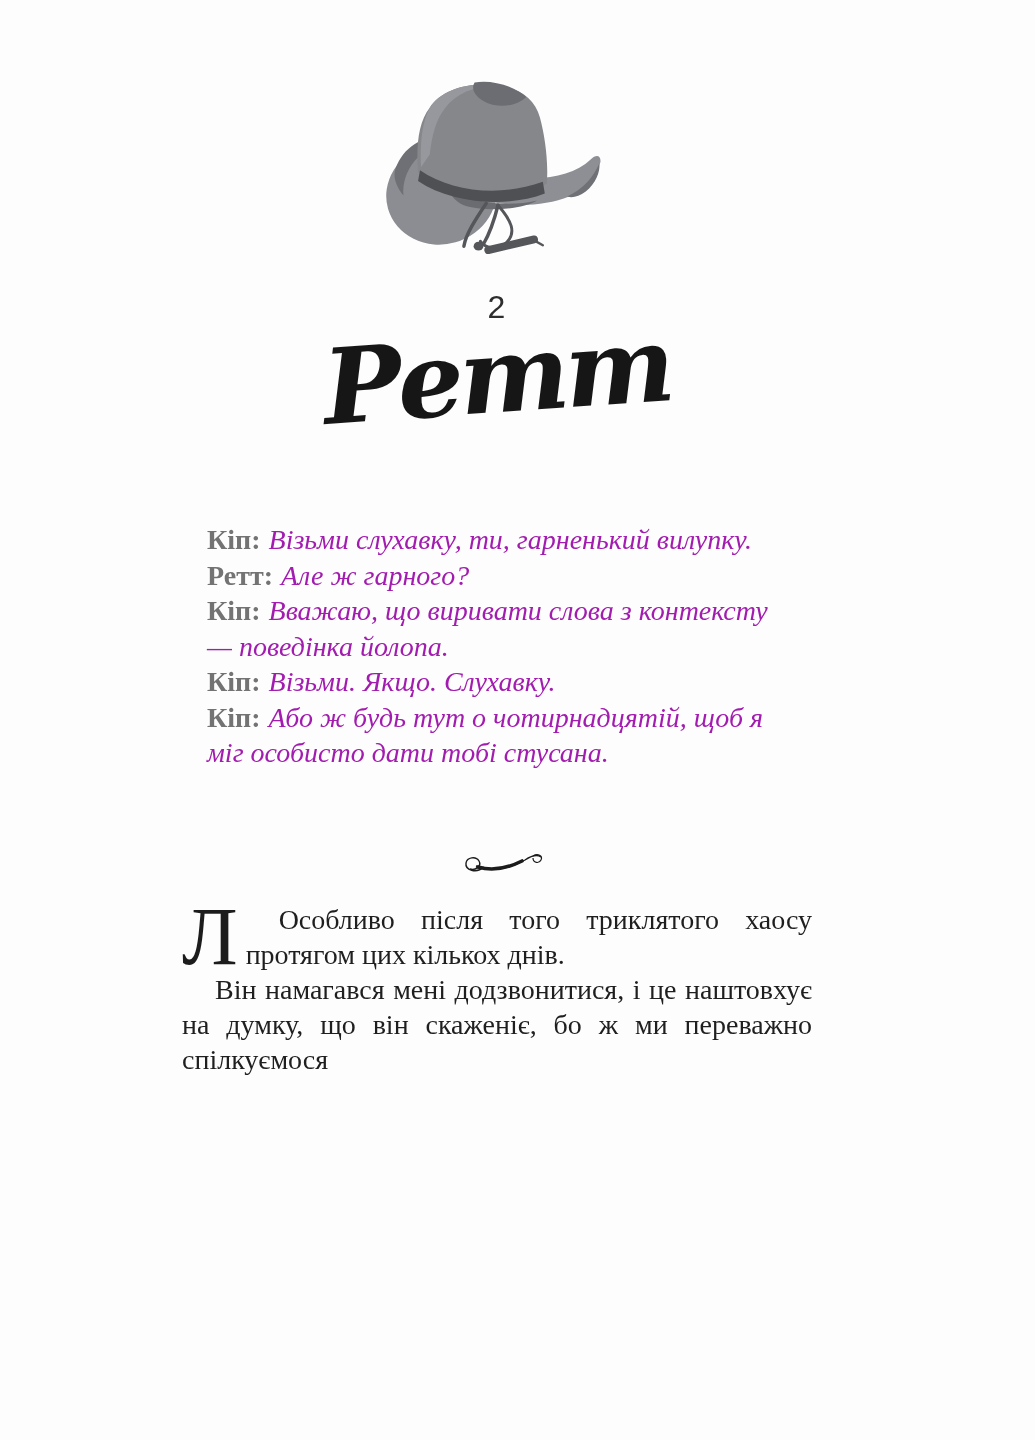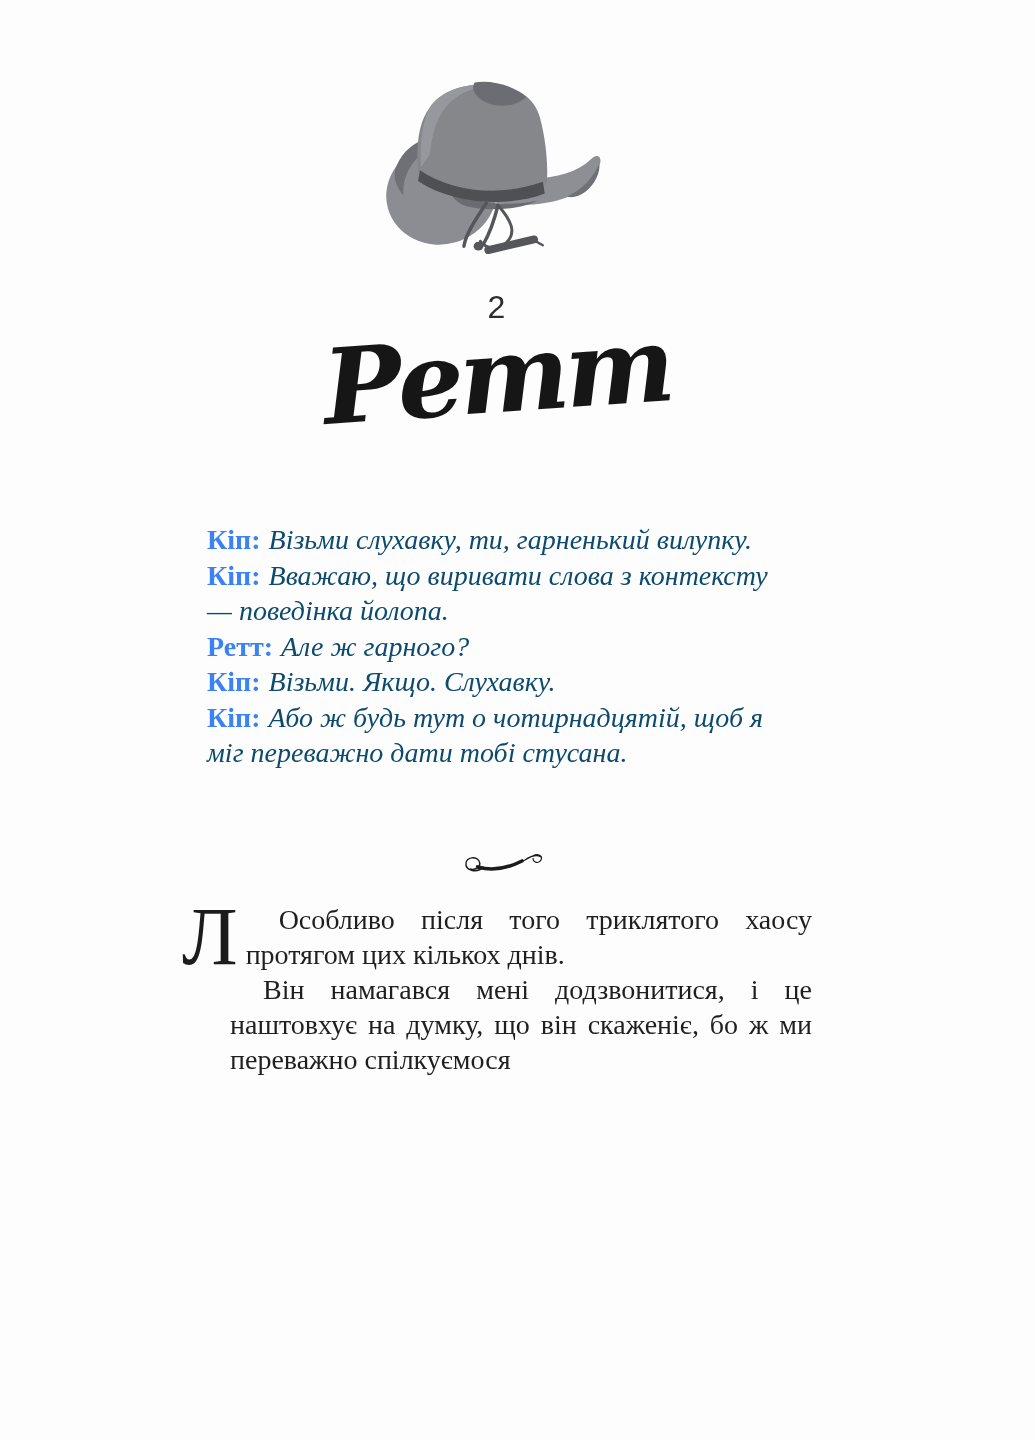--- a/index.html
+++ b/index.html
@@ -32,33 +32,33 @@
     letter-spacing:-0.04em;
     color:#161616;
     transform:rotate(-4deg);
   }
 
   .dialogue{
     position:absolute;left:207px;top:522px;width:586px;
     font-size:28px;line-height:35.5px;
   }
   .dialogue p{margin:0;}
-  .spk{font-weight:700;font-style:normal;margin-right:8px;color:#3b82f6;}
-  .utt{color:#0c4a6e;}
+  .spk{font-weight:700;font-style:normal;margin-right:8px;color:#737373;}
+  .utt{color:#a21caf;}
 
   .flourish{position:absolute;left:461px;top:848px;width:84px;height:30px;}
 
   .bodytext{
     position:absolute;left:182px;top:902px;width:630px;
     font-size:28px;line-height:35px;
     text-align:justify;
     color:#201f1f;
   }
   .bodytext p{margin:0;}
-  .bodytext p.indent{text-indent:33px;margin-left:48px;}
+  .bodytext p.indent{text-indent:33px;}
   .dropcap{
     float:left;
     font-size:82px;line-height:60px;
     padding:5px 8px 0 0;
     color:#1c1c1c;
   }
 </style>
 </head>
 <body>
 
@@ -86,24 +86,24 @@
     <path d="M110 176 L157 165" stroke="#54565a" stroke-width="8" stroke-linecap="round"></path>
     <path d="M157 166 L166 171" stroke="#54565a" stroke-width="2.5" stroke-linecap="round"></path>
   </svg>
 
   <div class="centered chapter-number">2</div>
 
   <div class="centered chapter-title">Ретт</div>
 
   <div class="dialogue">
     <p><strong class="spk">Кіп:</strong><em class="utt">Візьми слухавку, ти, гарненький вилупку.</em></p>
+    <p><strong class="spk">Ретт:</strong><em class="utt">Але ж гарного?</em></p>
     <p><strong class="spk">Кіп:</strong><em class="utt">Вважаю, що виривати слова з контексту — поведінка йолопа.</em></p>
-    <p><strong class="spk">Ретт:</strong><em class="utt">Але ж гарного?</em></p>
     <p><strong class="spk">Кіп:</strong><em class="utt">Візьми. Якщо. Слухавку.</em></p>
-    <p><strong class="spk">Кіп:</strong><em class="utt">Або ж будь тут о чотирнадцятій, щоб я міг переважно дати тобі стусана.</em></p>
+    <p><strong class="spk">Кіп:</strong><em class="utt">Або ж будь тут о чотирнадцятій, щоб я міг особисто дати тобі стусана.</em></p>
   </div>
 
   <svg class="flourish" viewBox="0 0 84 28" aria-hidden="true">
     <path d="M23 18 C15 25 4 21 5 14 C6 8 15 7 18 12 C21 17 14 22 9 20" fill="none" stroke="#1c1c1c" stroke-width="1.4"></path>
     <path d="M15 17 C32 23 50 19 64 11 C70 7 76 5 80 8" fill="none" stroke="#1c1c1c" stroke-width="1.4"></path>
     <path d="M17 18 C33 23 49 18 61 12" fill="none" stroke="#1c1c1c" stroke-width="3.6" stroke-linecap="round"></path>
     <path d="M72 7 C77 4 82 7 80 11 C78 15 72 14 72 9" fill="none" stroke="#1c1c1c" stroke-width="1.2"></path>
   </svg>
 
   <div class="bodytext">

